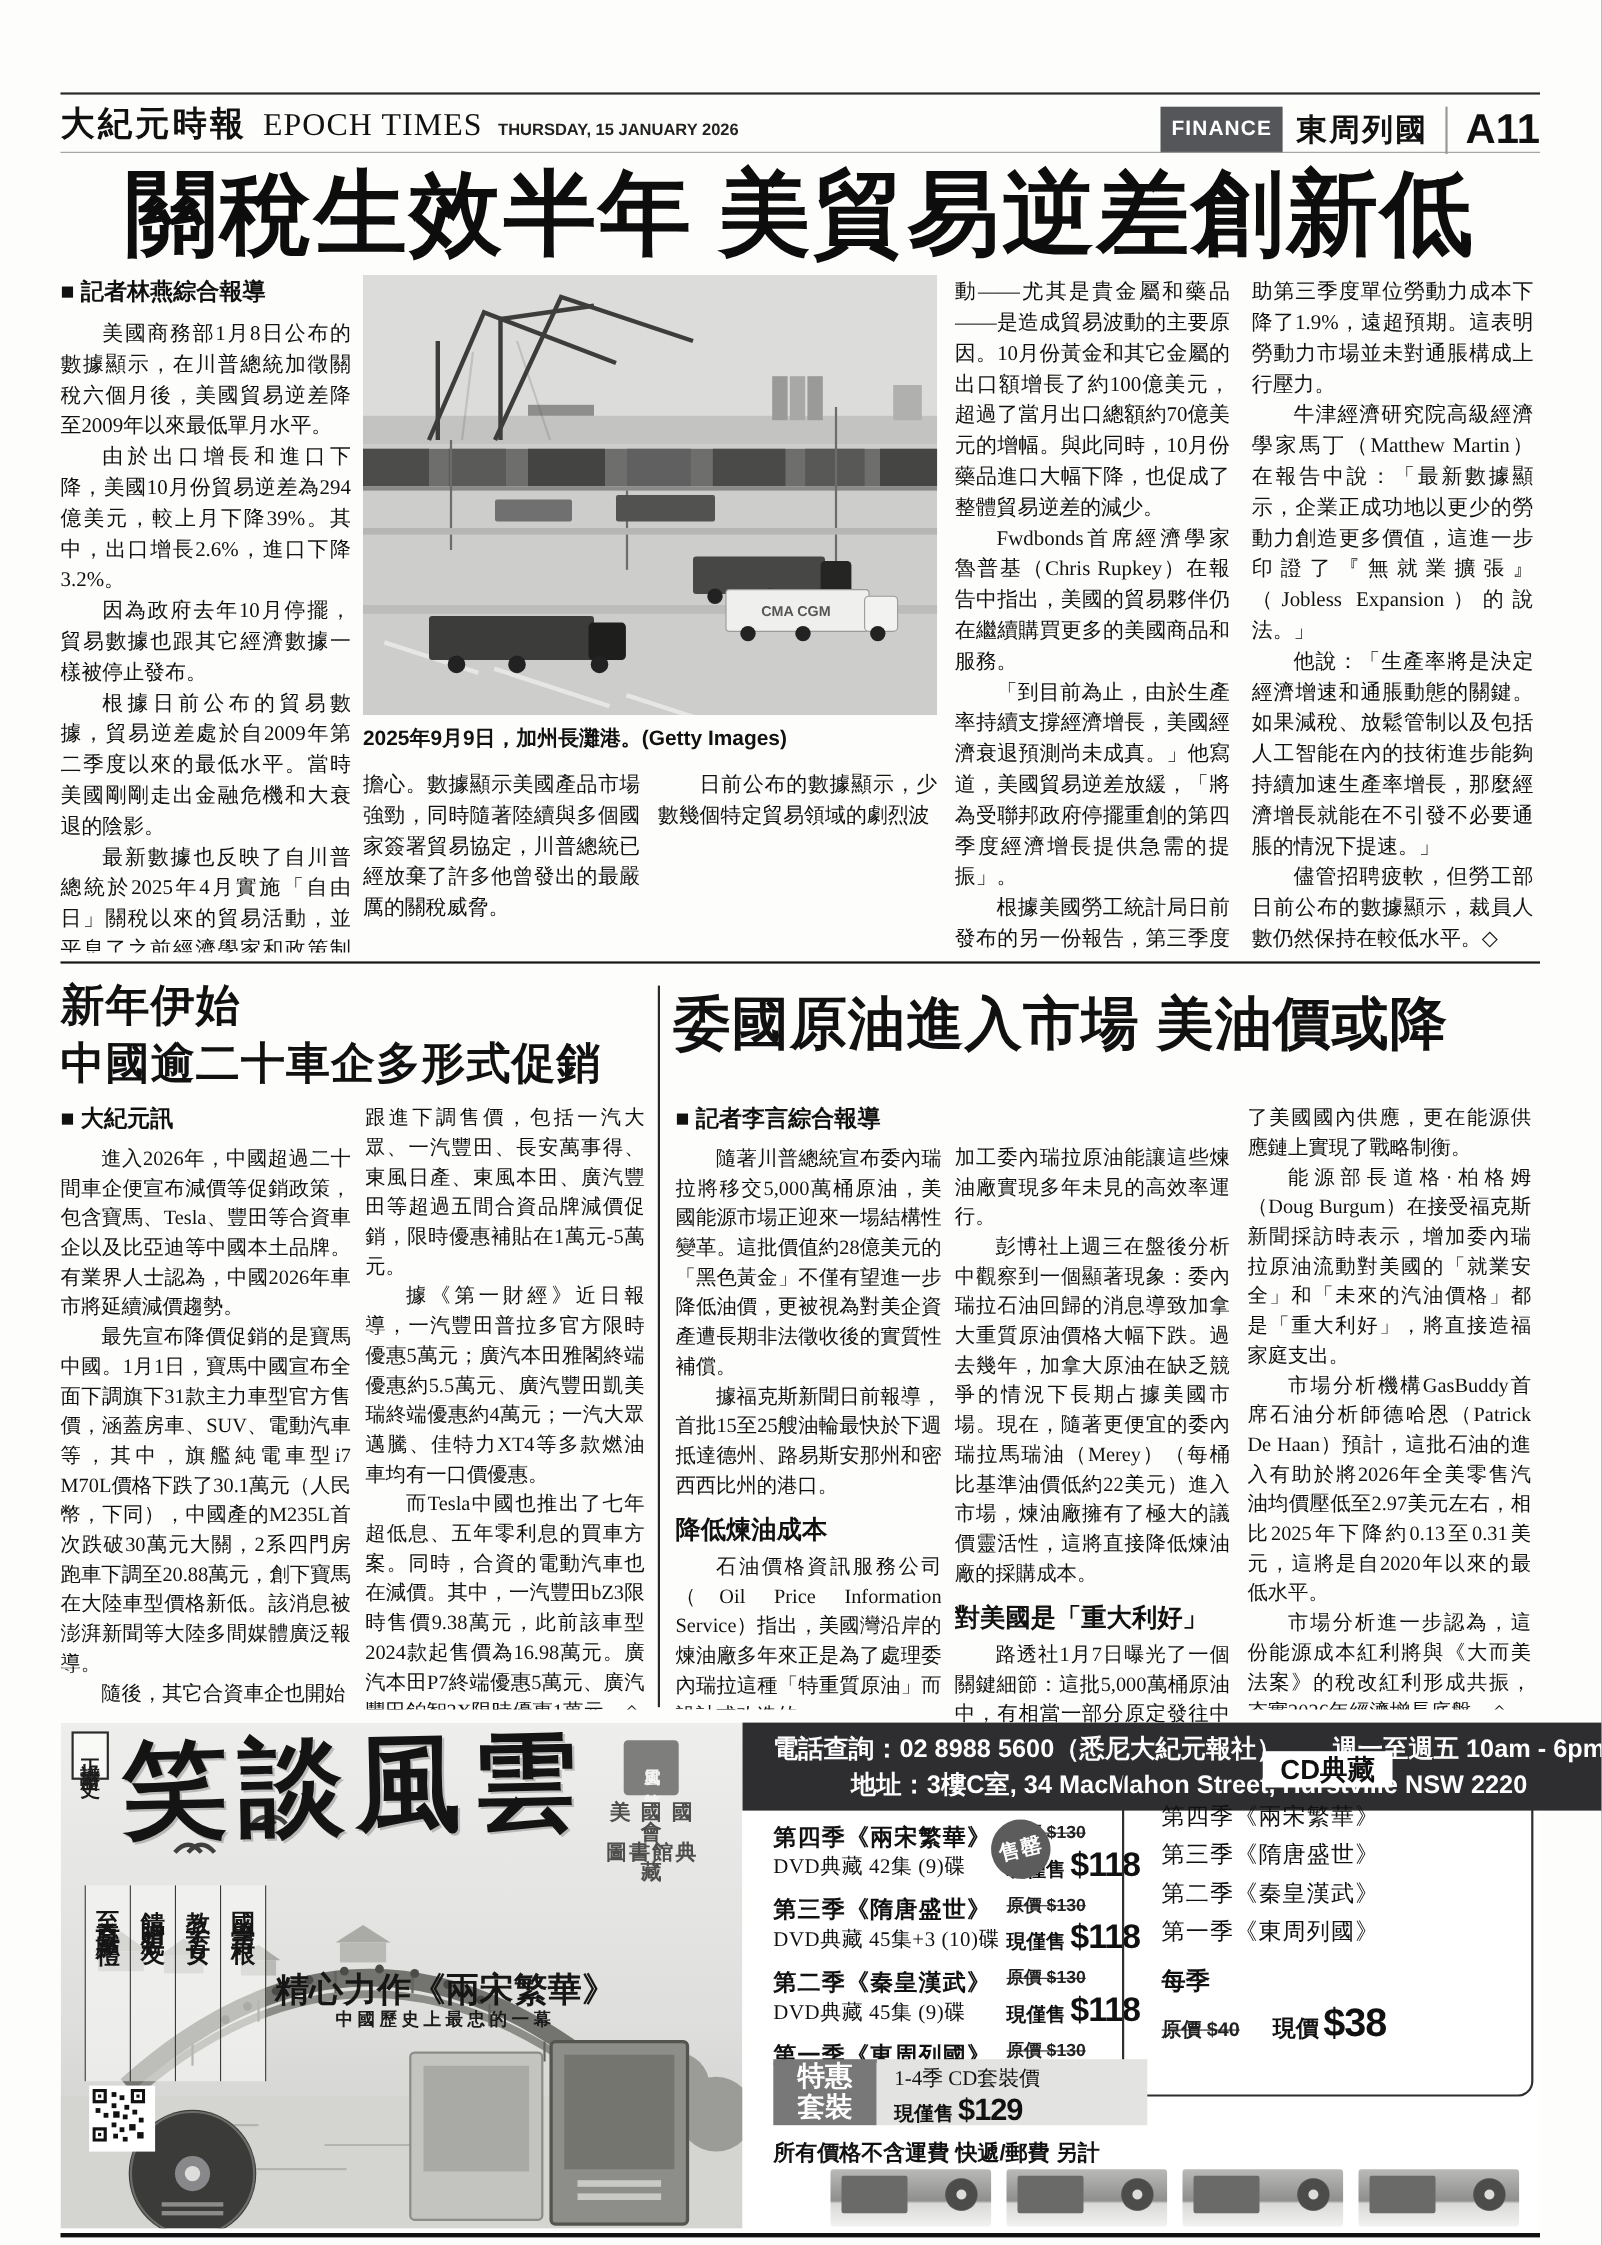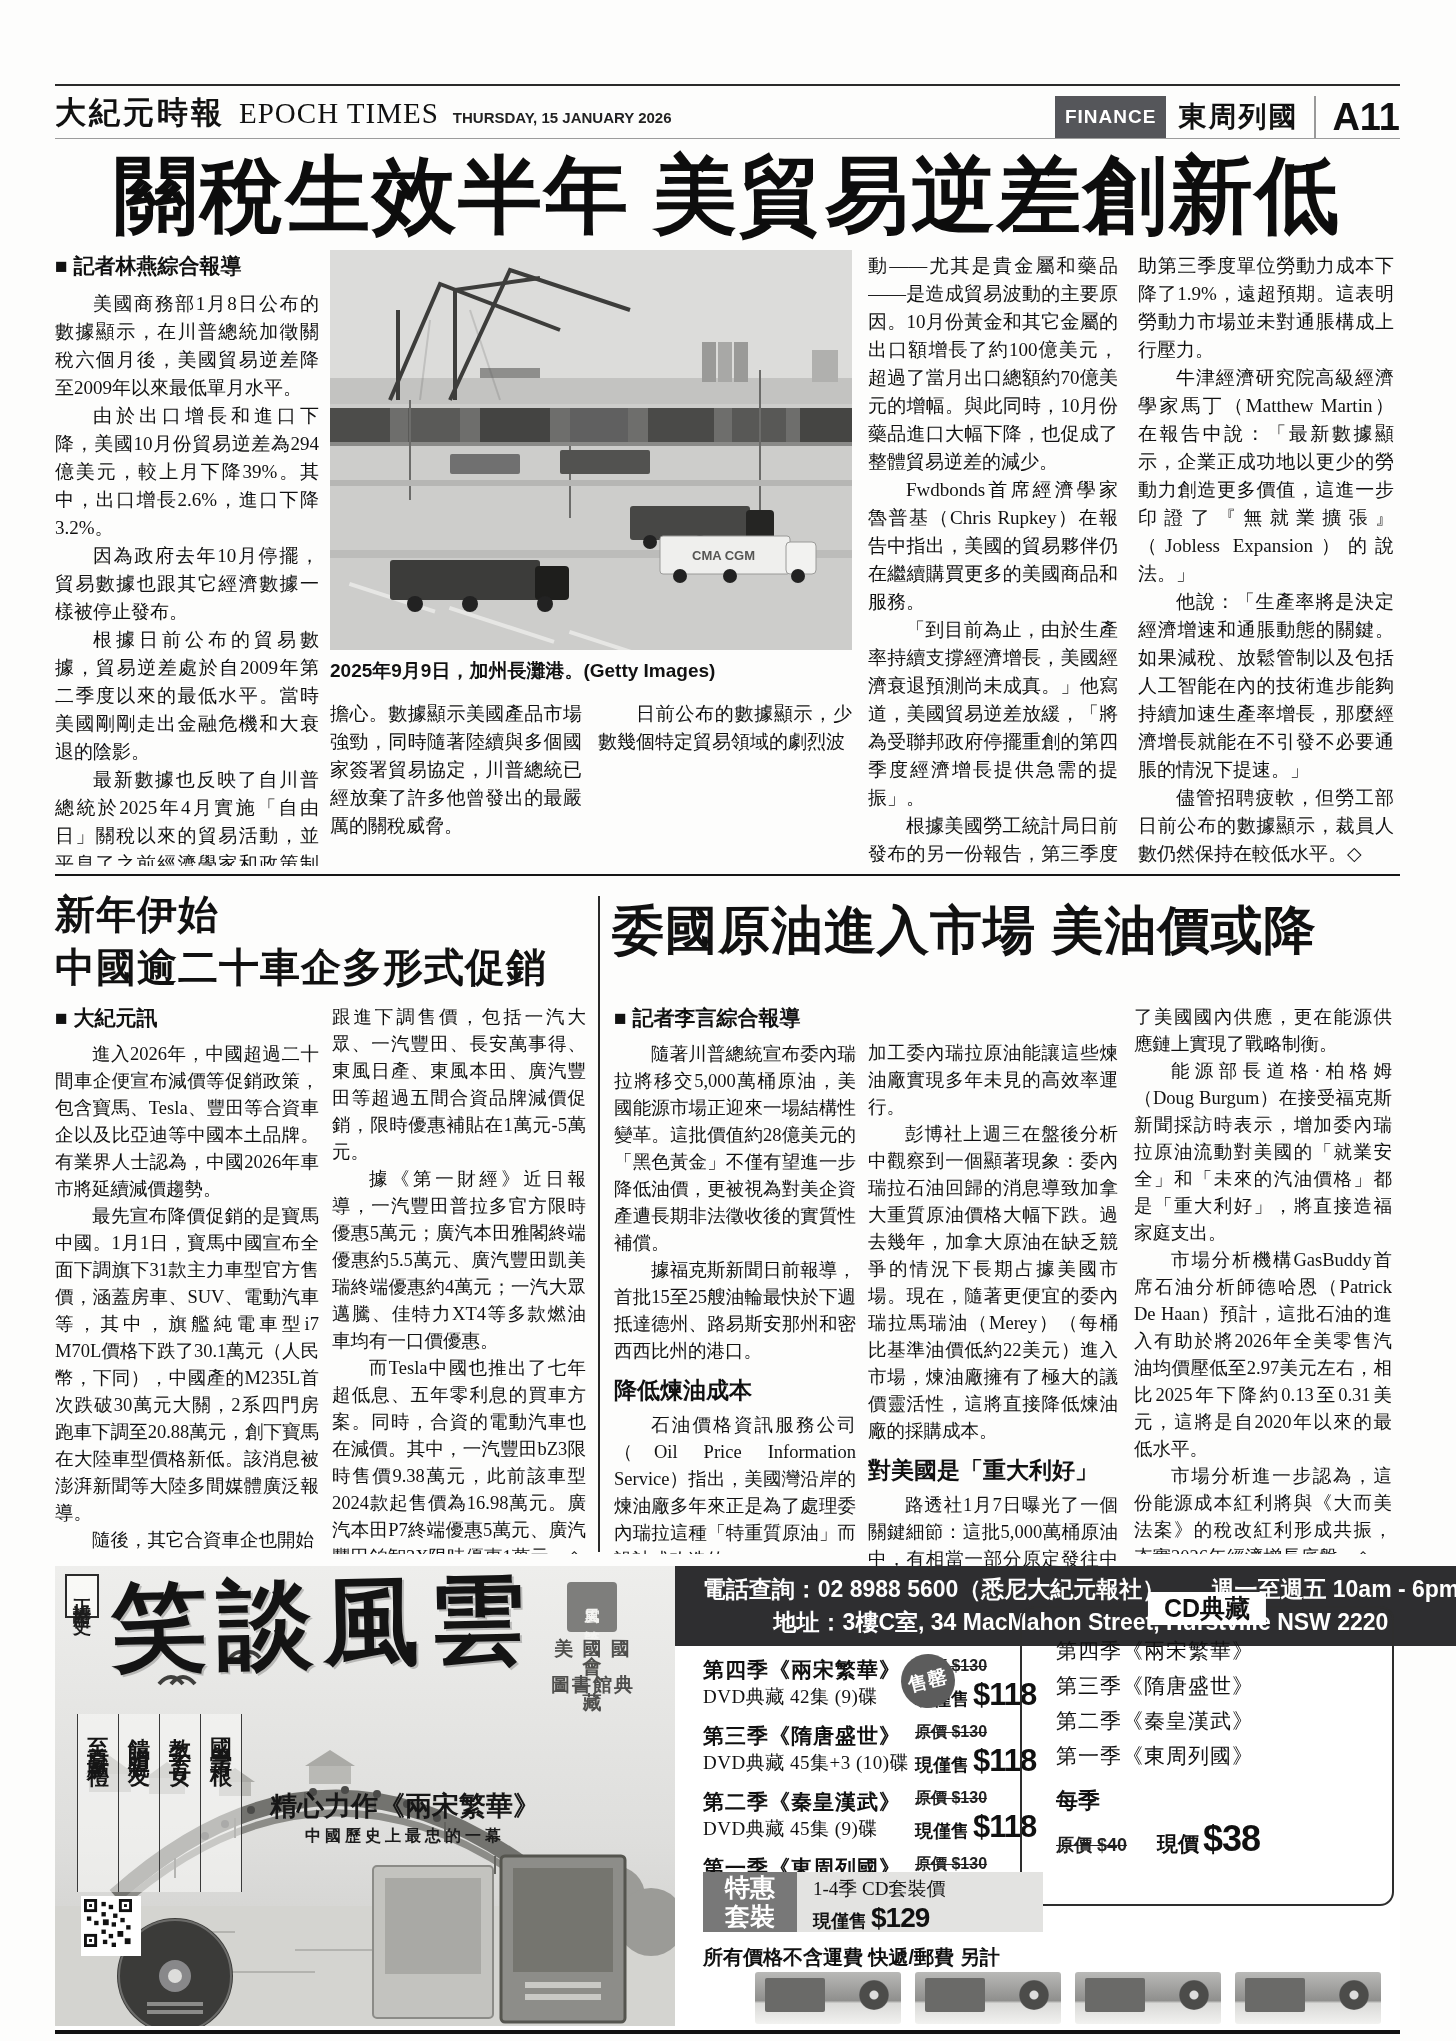--- a/index.html
+++ b/index.html
@@ -45,21 +45,21 @@
   .ad-badge{position:absolute;left:10px;top:8px;writing-mode:vertical-rl;font-size:18px;font-weight:bold;
             letter-spacing:6px;border:2px solid #2b2b2b;padding:8px 3px;background:rgba(252,252,250,.75);color:#1c1c1c;}
   .calligraphy{position:absolute;left:56px;top:-6px;font-size:96px;font-weight:900;letter-spacing:10px;
                color:#141414;transform:rotate(-1.2deg);font-family:"Liberation Serif",serif;text-shadow:2px 2px 0 rgba(40,40,40,.25);}
   .seal{position:absolute;left:512px;top:16px;width:50px;height:50px;background:#7e7e7c;border-radius:4px;
         display:grid;grid-template-columns:1fr 1fr;align-items:center;justify-items:center;
         color:#f4f4f2;font-size:15px;font-weight:bold;line-height:16px;writing-mode:vertical-rl;padding:2px;box-sizing:border-box;}
   .library{position:absolute;left:492px;top:74px;width:92px;text-align:center;font-family:"Liberation Sans",sans-serif;
            font-weight:bold;font-size:19px;line-height:18px;color:#4e4e4c;letter-spacing:2px;}
   .tagline1{position:absolute;left:150px;top:222px;width:400px;text-align:center;font-family:"Liberation Sans",sans-serif;
-            font-weight:900;font-size:27px;color:#161616;}
+            font-weight:900;font-size:31px;color:#161616;}
   .tagline2{position:absolute;left:150px;top:260px;width:400px;text-align:center;font-family:"Liberation Sans",sans-serif;
             font-weight:800;font-size:16px;letter-spacing:4px;color:#1b1b1b;}
   .vlabels{position:absolute;left:22px;top:148px;height:178px;display:flex;flex-direction:row;}
   .vlabel{writing-mode:vertical-rl;font-size:22px;font-weight:bold;letter-spacing:9px;padding:6px 5px;
           border-left:1.5px solid #3a3a3a;background:rgba(250,250,248,.55);color:#151515;}
   .vlabel:last-child{border-right:1.5px solid #3a3a3a;}
   .qr{position:absolute;left:26px;top:330px;width:54px;height:54px;background:#fff;padding:3px;}
   .darkbar{position:absolute;left:620px;top:0;width:812px;height:80px;background:#2e2e30;color:#fff;
            font-family:Liberation Sans, sans-serif;font-weight:bold;text-align:center;
            display:flex;flex-direction:column;justify-content:center;gap:2px;}

